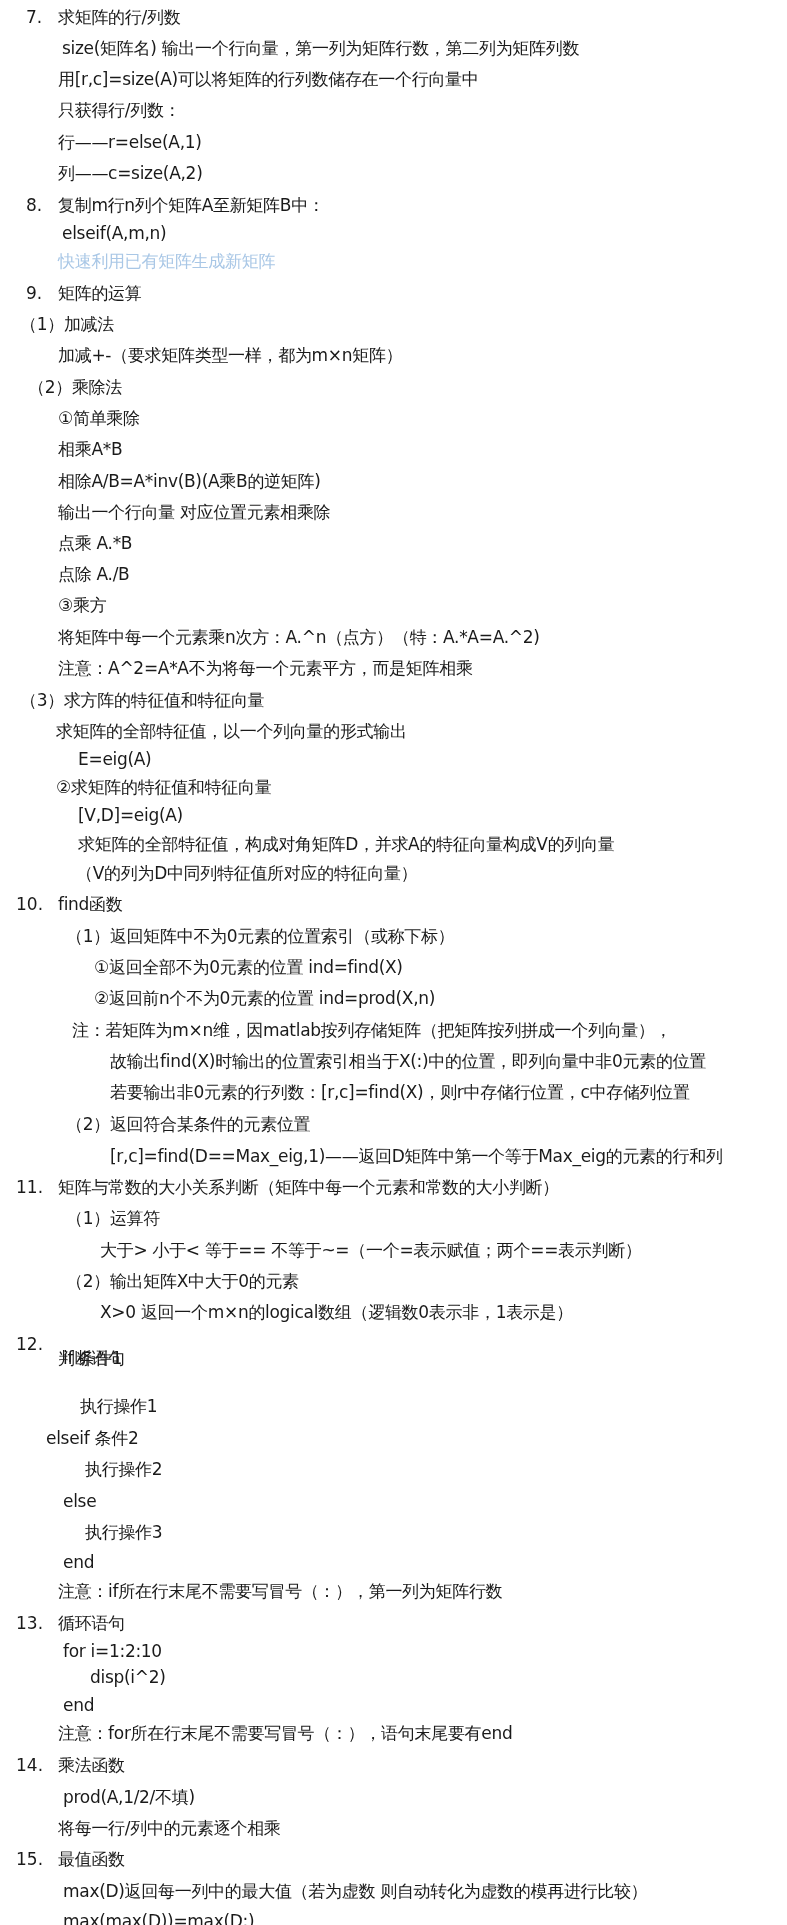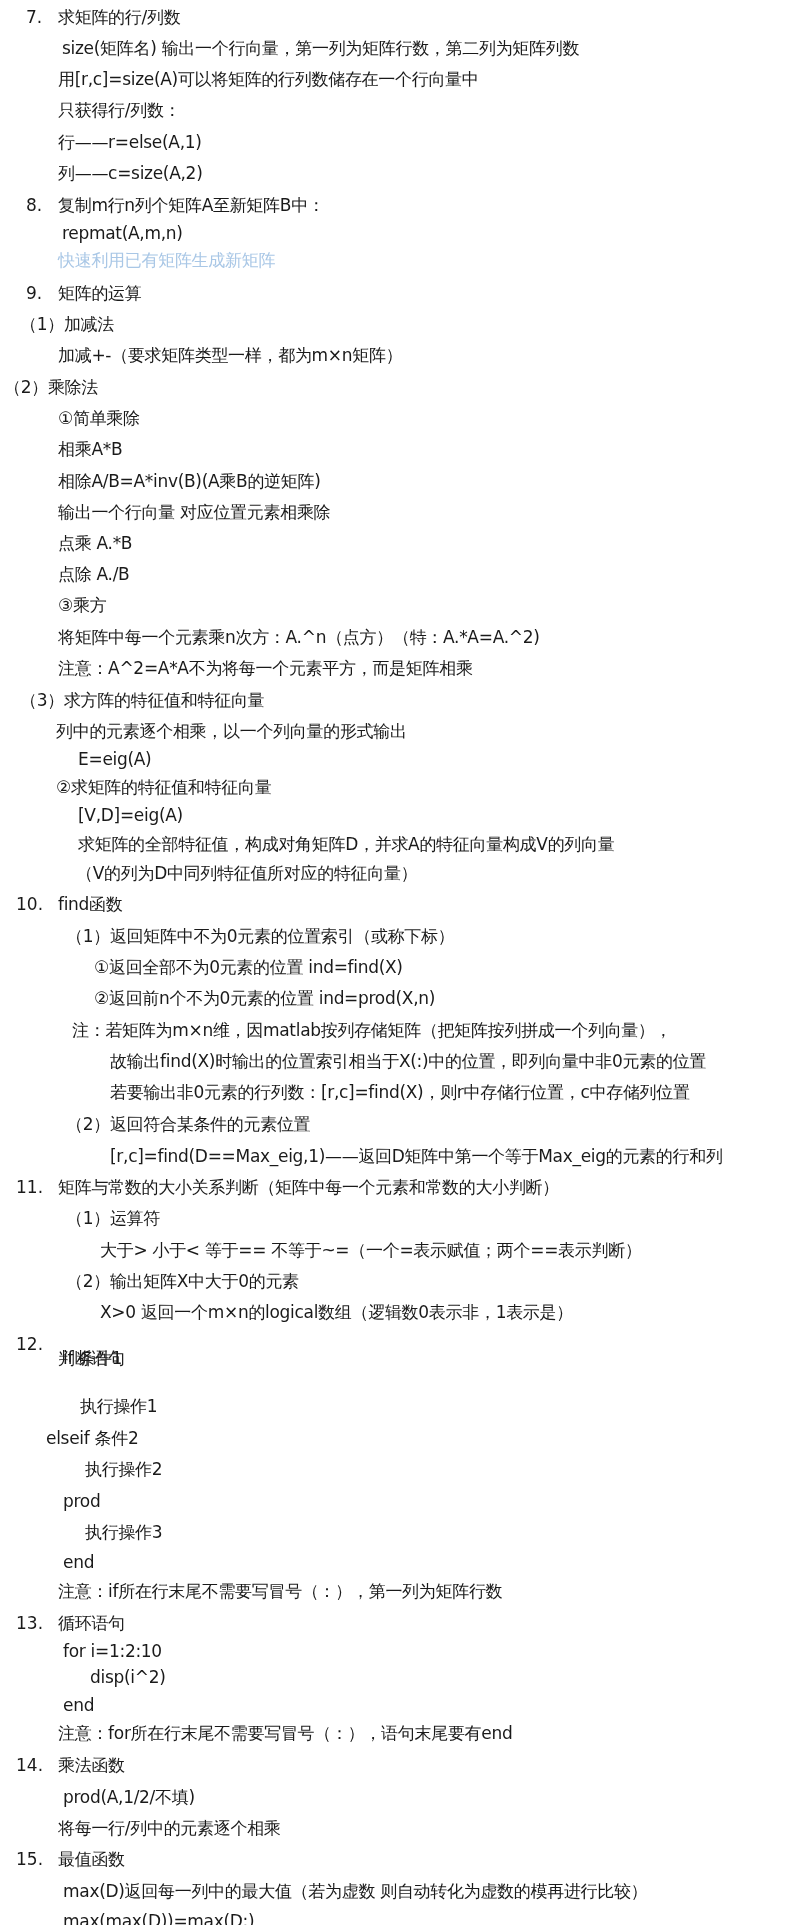--- a/index.html
+++ b/index.html
@@ -1,53 +1,53 @@
 <!DOCTYPE html>
 <html><head>
 <meta charset="utf-8">
 <style>
   html, body { margin:0; padding:0; background:#ffffff; }
   body { width:787px; height:1925px; position:relative; overflow:hidden;
          font-family:"DejaVu Sans","Liberation Sans",sans-serif; color:#1a1a1a; }
   .ln { position:absolute; white-space:nowrap; font-size:17px; line-height:22px; letter-spacing:-0.3px; }
   .num { position:absolute; white-space:nowrap; font-size:17px; line-height:22px; }
-  .hint { color:#a9c7e6;font-family:Liberation Serif, serif; }
+  .hint { color:#a9c7e6; }
 </style>
 </head>
 <body>
 
 <span class="num" style="left:26px;top:6px">7.</span>
 <span class="ln" style="left:58px;top:6px">求矩阵的行/列数</span>
 <span class="ln" style="left:62px;top:37px">size(矩阵名) 输出一个行向量，第一列为矩阵行数，第二列为矩阵列数</span>
 <span class="ln" style="left:58px;top:68px">用[r,c]=size(A)可以将矩阵的行列数储存在一个行向量中</span>
 <span class="ln" style="left:58px;top:99px">只获得行/列数：</span>
 <span class="ln" style="left:58px;top:131px">行——r=else(A,1)</span>
 <span class="ln" style="left:58px;top:162px">列——c=size(A,2)</span>
 
 <span class="num" style="left:26px;top:194px">8.</span>
 <span class="ln" style="left:58px;top:194px">复制m行n列个矩阵A至新矩阵B中：</span>
-<span class="ln" style="left:62px;top:222px">repmat(A,m,n)</span>
+<span class="ln" style="left:62px;top:222px">elseif(A,m,n)</span>
 <span class="ln hint" style="left:58px;top:250px">快速利用已有矩阵生成新矩阵</span>
 
 <span class="num" style="left:26px;top:282px">9.</span>
 <span class="ln" style="left:58px;top:282px">矩阵的运算</span>
 <span class="ln" style="left:20px;top:313px">（1）加减法</span>
 <span class="ln" style="left:58px;top:344px">加减+-（要求矩阵类型一样，都为m×n矩阵）</span>
-<span class="ln" style="left:4px;top:376px">（2）乘除法</span>
+<span class="ln" style="left:28px;top:376px">（2）乘除法</span>
 <span class="ln" style="left:58px;top:407px">①简单乘除</span>
 <span class="ln" style="left:58px;top:438px">相乘A*B</span>
 <span class="ln" style="left:58px;top:470px">相除A/B=A*inv(B)(A乘B的逆矩阵)</span>
 <span class="ln" style="left:58px;top:501px">输出一个行向量 对应位置元素相乘除</span>
 <span class="ln" style="left:58px;top:532px">点乘 A.*B</span>
 <span class="ln" style="left:58px;top:563px">点除 A./B</span>
 <span class="ln" style="left:58px;top:594px">③乘方</span>
 <span class="ln" style="left:58px;top:626px">将矩阵中每一个元素乘n次方：A.^n（点方）（特：A.*A=A.^2)</span>
 <span class="ln" style="left:58px;top:657px">注意：A^2=A*A不为将每一个元素平方，而是矩阵相乘</span>
 <span class="ln" style="left:20px;top:689px">（3）求方阵的特征值和特征向量</span>
-<span class="ln" style="left:56px;top:720px">列中的元素逐个相乘，以一个列向量的形式输出</span>
+<span class="ln" style="left:56px;top:720px">求矩阵的全部特征值，以一个列向量的形式输出</span>
 <span class="ln" style="left:78px;top:748px">E=eig(A)</span>
 <span class="ln" style="left:56px;top:776px">②求矩阵的特征值和特征向量</span>
 <span class="ln" style="left:78px;top:804px">[V,D]=eig(A)</span>
 <span class="ln" style="left:78px;top:833px">求矩阵的全部特征值，构成对角矩阵D，并求A的特征向量构成V的列向量</span>
 <span class="ln" style="left:76px;top:862px">（V的列为D中同列特征值所对应的特征向量）</span>
 
 <span class="num" style="left:16px;top:893px">10.</span>
 <span class="ln" style="left:58px;top:893px">find函数</span>
 <span class="ln" style="left:66px;top:925px">（1）返回矩阵中不为0元素的位置索引（或称下标）</span>
 <span class="ln" style="left:94px;top:956px">①返回全部不为0元素的位置 ind=find(X)</span>
@@ -64,21 +64,21 @@
 <span class="ln" style="left:100px;top:1239px">大于&gt; 小于&lt; 等于== 不等于~=（一个=表示赋值；两个==表示判断）</span>
 <span class="ln" style="left:66px;top:1270px">（2）输出矩阵X中大于0的元素</span>
 <span class="ln" style="left:100px;top:1301px">X&gt;0 返回一个m×n的logical数组（逻辑数0表示非，1表示是）</span>
 
 <span class="num" style="left:16px;top:1333px">12.</span>
 <span class="ln" style="left:58px;top:1347px">判断语句</span>
 <span class="ln" style="left:63px;top:1347px">if 条件1</span>
 <span class="ln" style="left:80px;top:1395px">执行操作1</span>
 <span class="ln" style="left:46px;top:1427px">elseif 条件2</span>
 <span class="ln" style="left:85px;top:1458px">执行操作2</span>
-<span class="ln" style="left:63px;top:1490px">prod</span>
+<span class="ln" style="left:63px;top:1490px">else</span>
 <span class="ln" style="left:85px;top:1521px">执行操作3</span>
 <span class="ln" style="left:63px;top:1551px">end</span>
 <span class="ln" style="left:58px;top:1580px">注意：if所在行末尾不需要写冒号（：），第一列为矩阵行数</span>
 
 <span class="num" style="left:16px;top:1612px">13.</span>
 <span class="ln" style="left:58px;top:1612px">循环语句</span>
 <span class="ln" style="left:63px;top:1640px">for i=1:2:10</span>
 <span class="ln" style="left:90px;top:1666px">disp(i^2)</span>
 <span class="ln" style="left:63px;top:1694px">end</span>
 <span class="ln" style="left:58px;top:1722px">注意：for所在行末尾不需要写冒号（：），语句末尾要有end</span>

